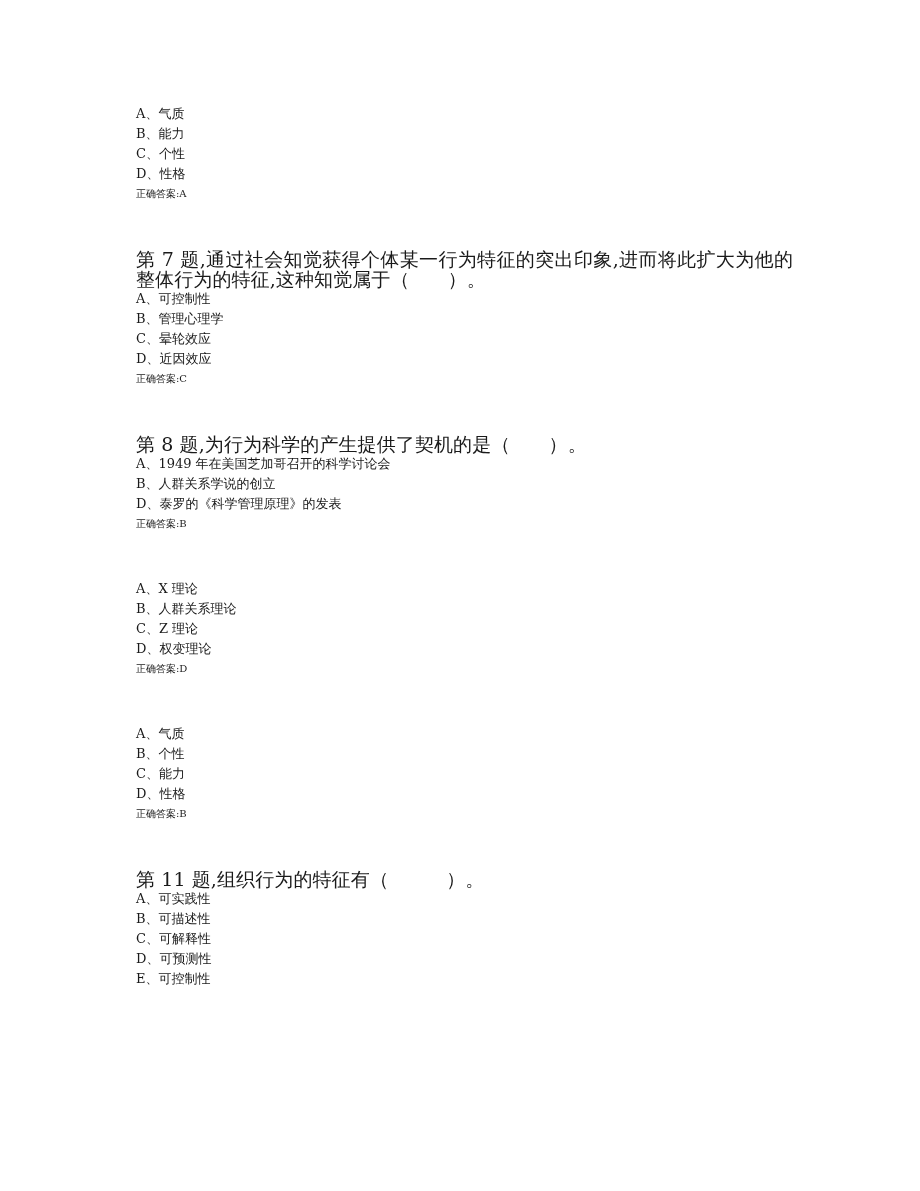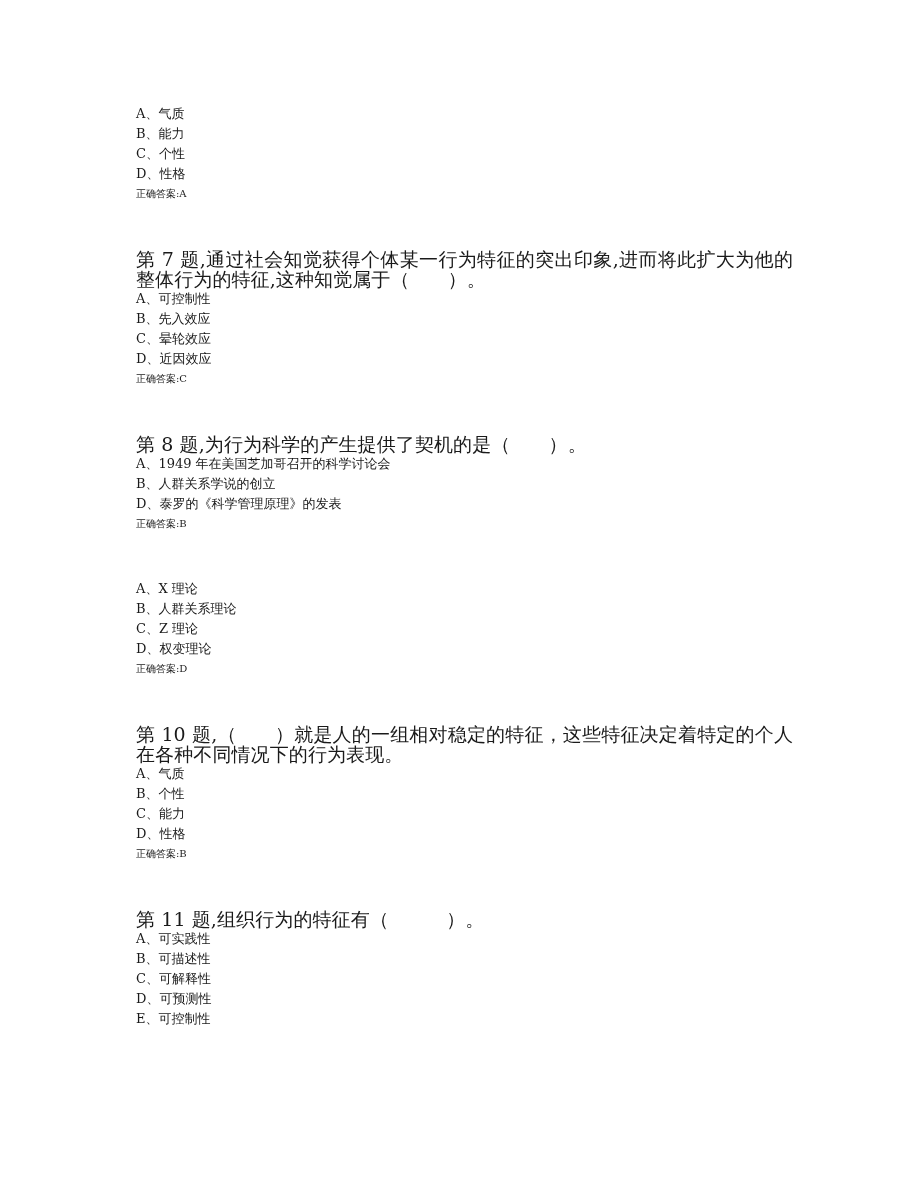--- a/index.html
+++ b/index.html
@@ -69,21 +69,21 @@
       <li class="q-option">C、个性</li>
       <li class="q-option">D、性格</li>
     </ul>
     <div class="q-answer">正确答案:A</div>
   </div>
 
   <div class="question-block">
     <p class="q-stem">第 7 题,通过社会知觉获得个体某一行为特征的突出印象,进而将此扩大为他的整体行为的特征,这种知觉属于（　　）。</p>
     <ul class="q-options">
       <li class="q-option">A、可控制性</li>
-      <li class="q-option">B、先入效应</li>
+      <li class="q-option">B、管理心理学</li>
       <li class="q-option">C、晕轮效应</li>
       <li class="q-option">D、近因效应</li>
     </ul>
     <div class="q-answer">正确答案:C</div>
   </div>
 
   <div class="question-block">
     <p class="q-stem">第 8 题,为行为科学的产生提供了契机的是（　　）。</p>
     <ul class="q-options">
       <li class="q-option">A、1949 年在美国芝加哥召开的科学讨论会</li>
@@ -97,21 +97,20 @@
     <ul class="q-options">
       <li class="q-option">A、X 理论</li>
       <li class="q-option">B、人群关系理论</li>
       <li class="q-option">C、Z 理论</li>
       <li class="q-option">D、权变理论</li>
     </ul>
     <div class="q-answer">正确答案:D</div>
   </div>
 
   <div class="question-block">
-    <p class="q-stem">第 10 题,（　　）就是人的一组相对稳定的特征，这些特征决定着特定的个人在各种不同情况下的行为表现。</p>
     <ul class="q-options">
       <li class="q-option">A、气质</li>
       <li class="q-option">B、个性</li>
       <li class="q-option">C、能力</li>
       <li class="q-option">D、性格</li>
     </ul>
     <div class="q-answer">正确答案:B</div>
   </div>
 
   <div class="question-block">

